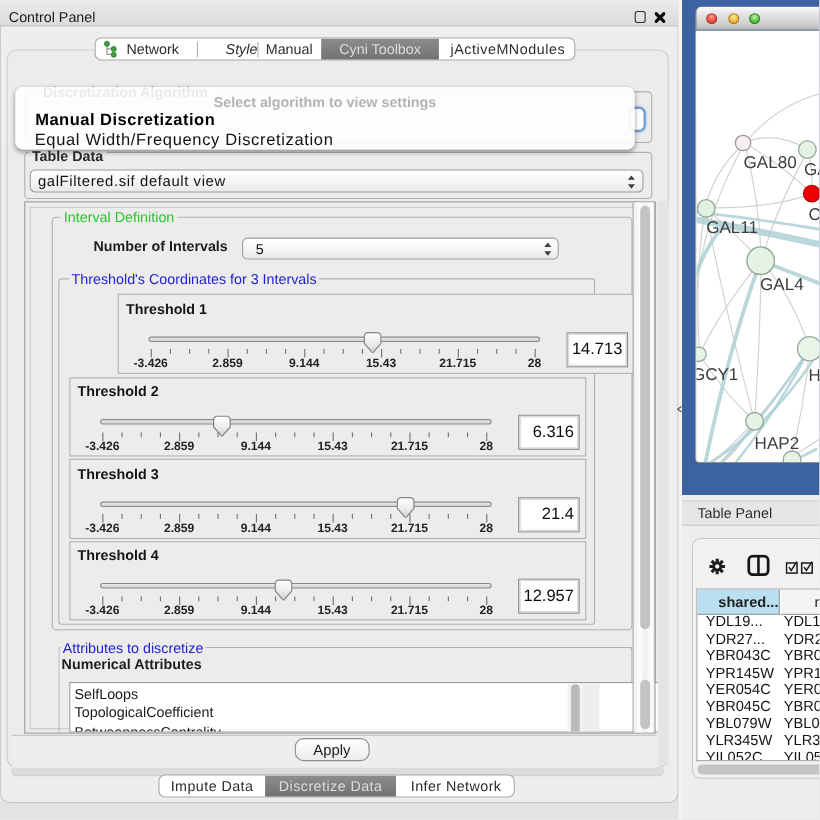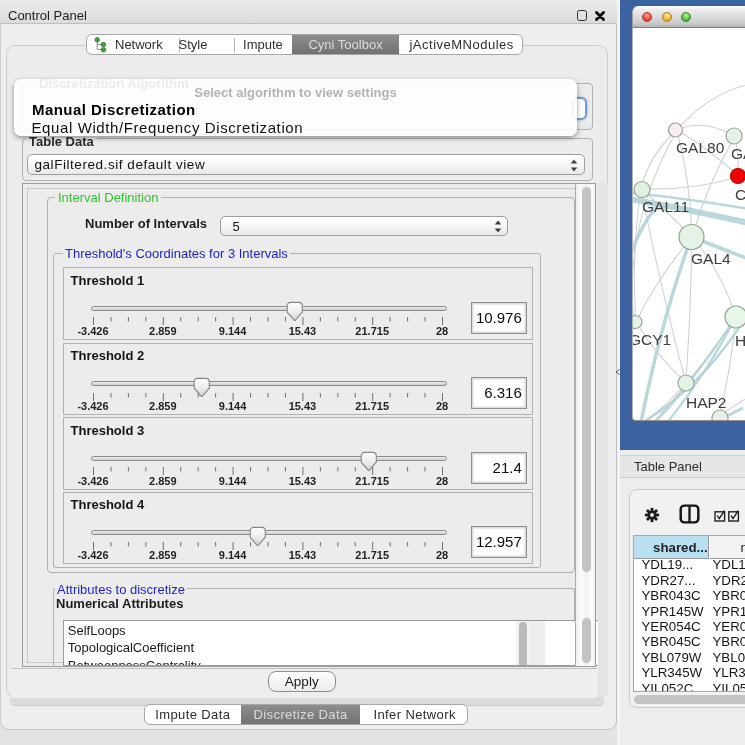--- a/index.html
+++ b/index.html
@@ -24,23 +24,23 @@
 <div class="abs" style="left:577px;top:10px;width:10px;height:10.5px;border:1.8px solid #2e2e2e;border-radius:2.5px;background:transparent;"></div>
 <svg class="abs" style="left:594.5px;top:11px;" width="10" height="10" viewBox="0 0 10 10">
     <path d="M1.5 1.5 L8.5 8.5 M8.5 1.5 L1.5 8.5" stroke="#0d0d0d" stroke-width="2.9" stroke-linecap="round"></path>
   </svg>
 
 <div class="abs" style="left:6px;top:45px;width:602px;height:652.5px;background:#ececec;border:1px solid #cdcdcd;border-radius:9px;"></div>
 <div class="abs" style="left:10px;top:698px;width:594px;height:7.5px;background:#dcdcdc;border-bottom:1px solid #cacaca;border-radius:0 0 5px 5px;"></div>
 
 <div class="abs" id="toptabs" style="left:86px;top:33.5px;width:437px;height:21.5px;background:#ffffff;border:1px solid #a8a8a8;border-radius:6px;overflow:hidden;font-size:13px;color:#2e2e2e;">
   <div class="abs" style="left:91.5px;top:3.5px;width:1px;height:14px;background:#b0b0b0;"></div>
-  <div class="abs" style="left:91.5px;top:0;width:55.5px;height:21.5px;text-align:left;line-height:20.5px;">Style</div>
+  <div class="abs" style="left:91.5px;top:0;width:55.5px;height:21.5px;text-align:right;line-height:20.5px;font-style:italic;">Style</div>
   <div class="abs" style="left:147px;top:3.5px;width:1px;height:14px;background:#b0b0b0;"></div>
-  <div class="abs" style="left:147px;top:0;width:57.8px;height:21.5px;text-align:center;line-height:20.5px;">Impute</div>
+  <div class="abs" style="left:147px;top:0;width:57.8px;height:21.5px;text-align:center;line-height:20.5px;">Manual</div>
   <div class="abs" style="left:312.3px;top:0;width:124.7px;height:21.5px;text-align:center;line-height:20.5px;letter-spacing:0.5px;">jActiveMNodules</div>
   <div class="abs" style="left:204.8px;top:0;width:107.5px;height:21.5px;background:linear-gradient(#8d8d8d,#6f6f6f);color:#dcdcdc;text-align:center;line-height:20.5px;">Cyni Toolbox</div>
   <div class="abs" style="left:28px;top:0;width:64px;line-height:20.5px;">Network</div>
 </div>
 <svg class="abs" style="left:93px;top:36px;" width="15" height="17" viewBox="0 0 15 17">
   <path d="M4.2 4 L4.2 13.5 M4.2 8.5 L10.2 8.5 M4.2 13.5 L10.2 13.5" stroke="#9a9a9a" stroke-width="1.2" fill="none"></path>
   <circle cx="4.2" cy="3.8" r="2.3" fill="#3da23f" stroke="#2c7030" stroke-width="0.7"></circle>
   <circle cx="10.4" cy="8.5" r="2.3" fill="#3da23f" stroke="#2c7030" stroke-width="0.7"></circle>
   <circle cx="10.4" cy="13.7" r="2.3" fill="#3da23f" stroke="#2c7030" stroke-width="0.7"></circle>
 </svg>
@@ -108,36 +108,36 @@
       </g>
     <linearGradient id="thg" x1="0" y1="0" x2="0" y2="1">
       <stop offset="0" stop-color="#ffffff"></stop>
         <stop offset="0.55" stop-color="#ececec"></stop>
         <stop offset="1" stop-color="#cfcfcf"></stop>
     </linearGradient>
     <path id="thumb" d="M1.2 5 Q1.2 1.4 4.8 1.4 L12.7 1.4 Q16.3 1.4 16.3 5 L16.3 11.2 L9.4 19.1 Q8.75 19.8 8.1 19.1 L1.2 11.2 Z" fill="url(#thg)" stroke="#858585" stroke-width="1.1" stroke-linejoin="round"></path>
   </defs>
 </svg>
 
-<div class="thp" style="top:267px;">
+<div class="thp" style="top:267px;margin-left:44px;">
     <div class="thl">Threshold 1</div>
     <div class="trk"></div>
     <svg class="tks" width="354" height="9">
       <use href="#tickrow"></use>
     </svg>
   <div class="tlb" style="left:29.5px;">-3.426</div>
     <div class="tlb" style="left:99.3px;">2.859</div>
     <div class="tlb" style="left:169.1px;">9.144</div>
     <div class="tlb" style="left:238.9px;">15.43</div>
     <div class="tlb" style="left:308.7px;">21.715</div>
     <div class="tlb" style="left:378.5px;">28</div>
   <svg class="thm" style="left:222.4px;" width="17.5" height="21">
       <use href="#thumb"></use>
     </svg>
-  <div class="val">10.976</div>
+  <div class="val">14.713</div>
   </div>
 <div class="thp" style="top:342.5px;">
     <div class="thl">Threshold 2</div>
     <div class="trk"></div>
     <svg class="tks" width="354" height="9">
       <use href="#tickrow"></use>
     </svg>
   <div class="tlb" style="left:29.5px;">-3.426</div>
     <div class="tlb" style="left:99.3px;">2.859</div>
     <div class="tlb" style="left:169.1px;">9.144</div>

